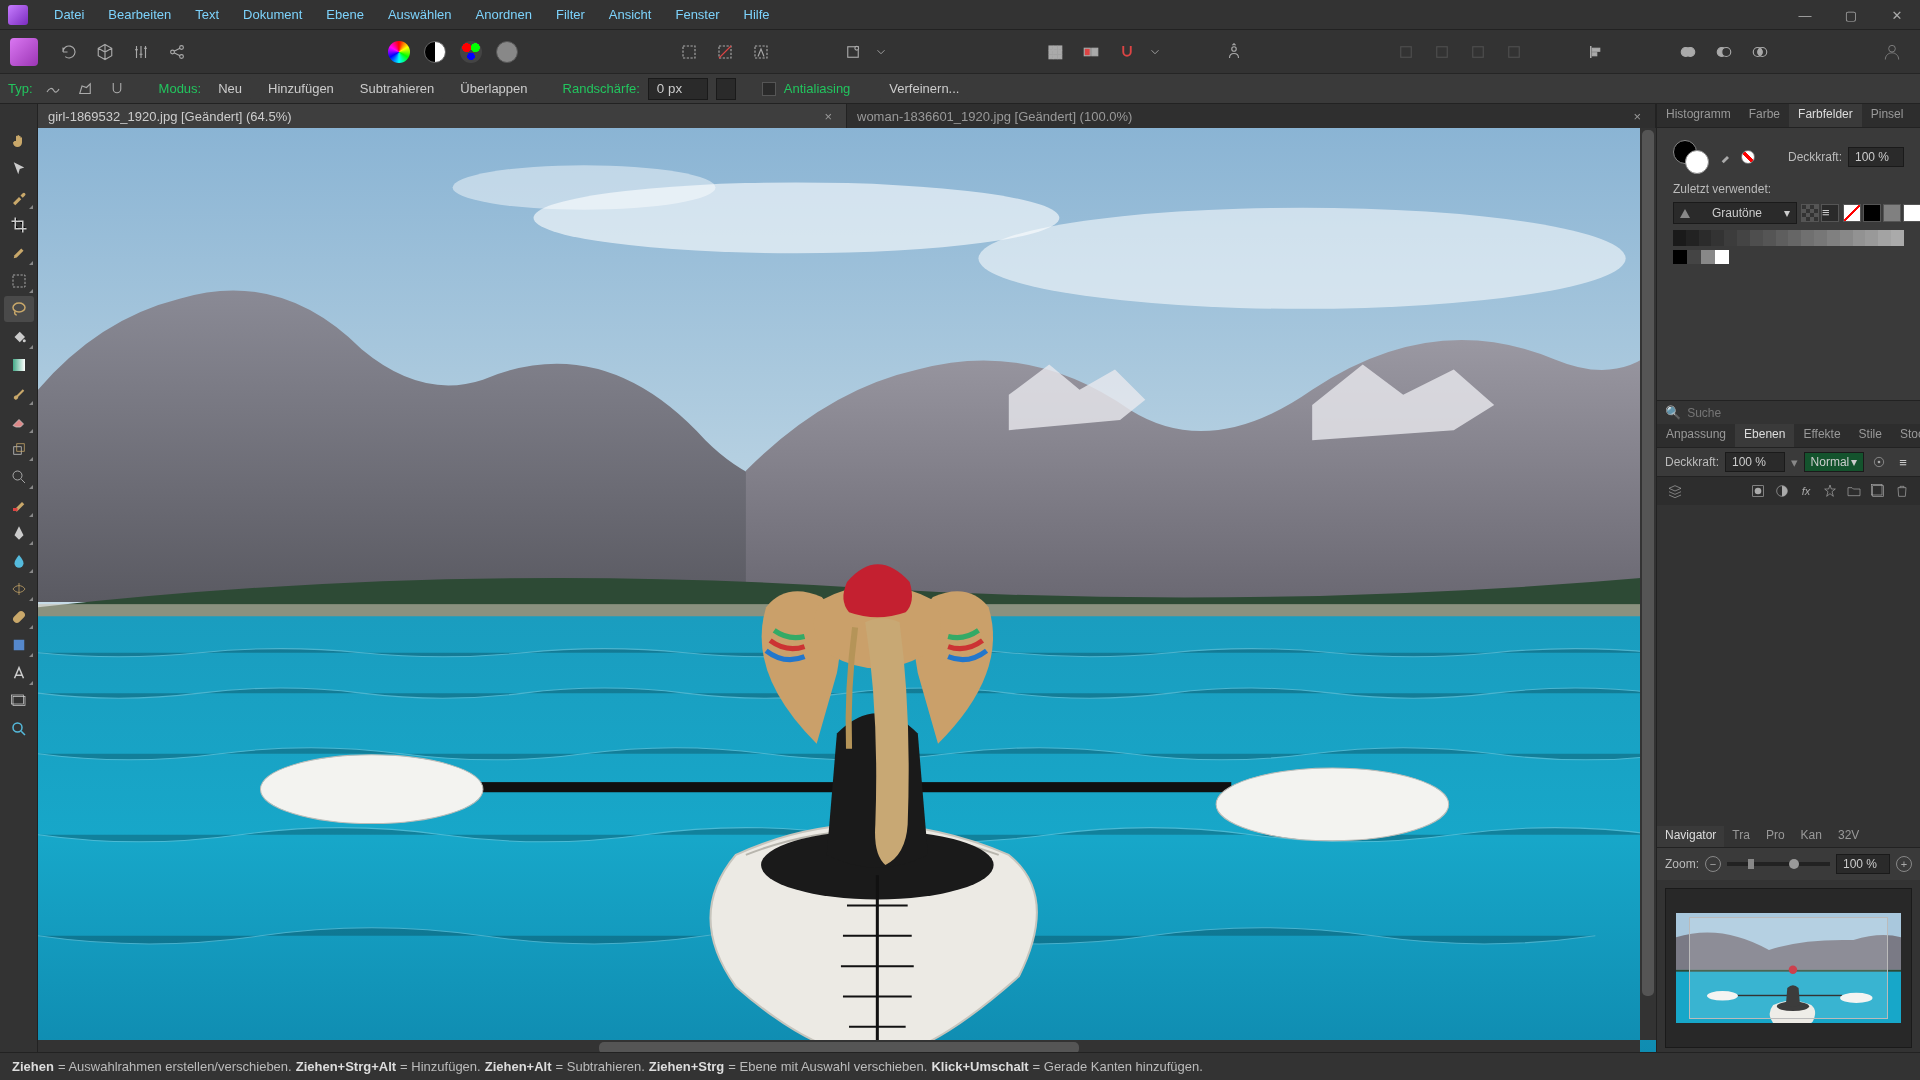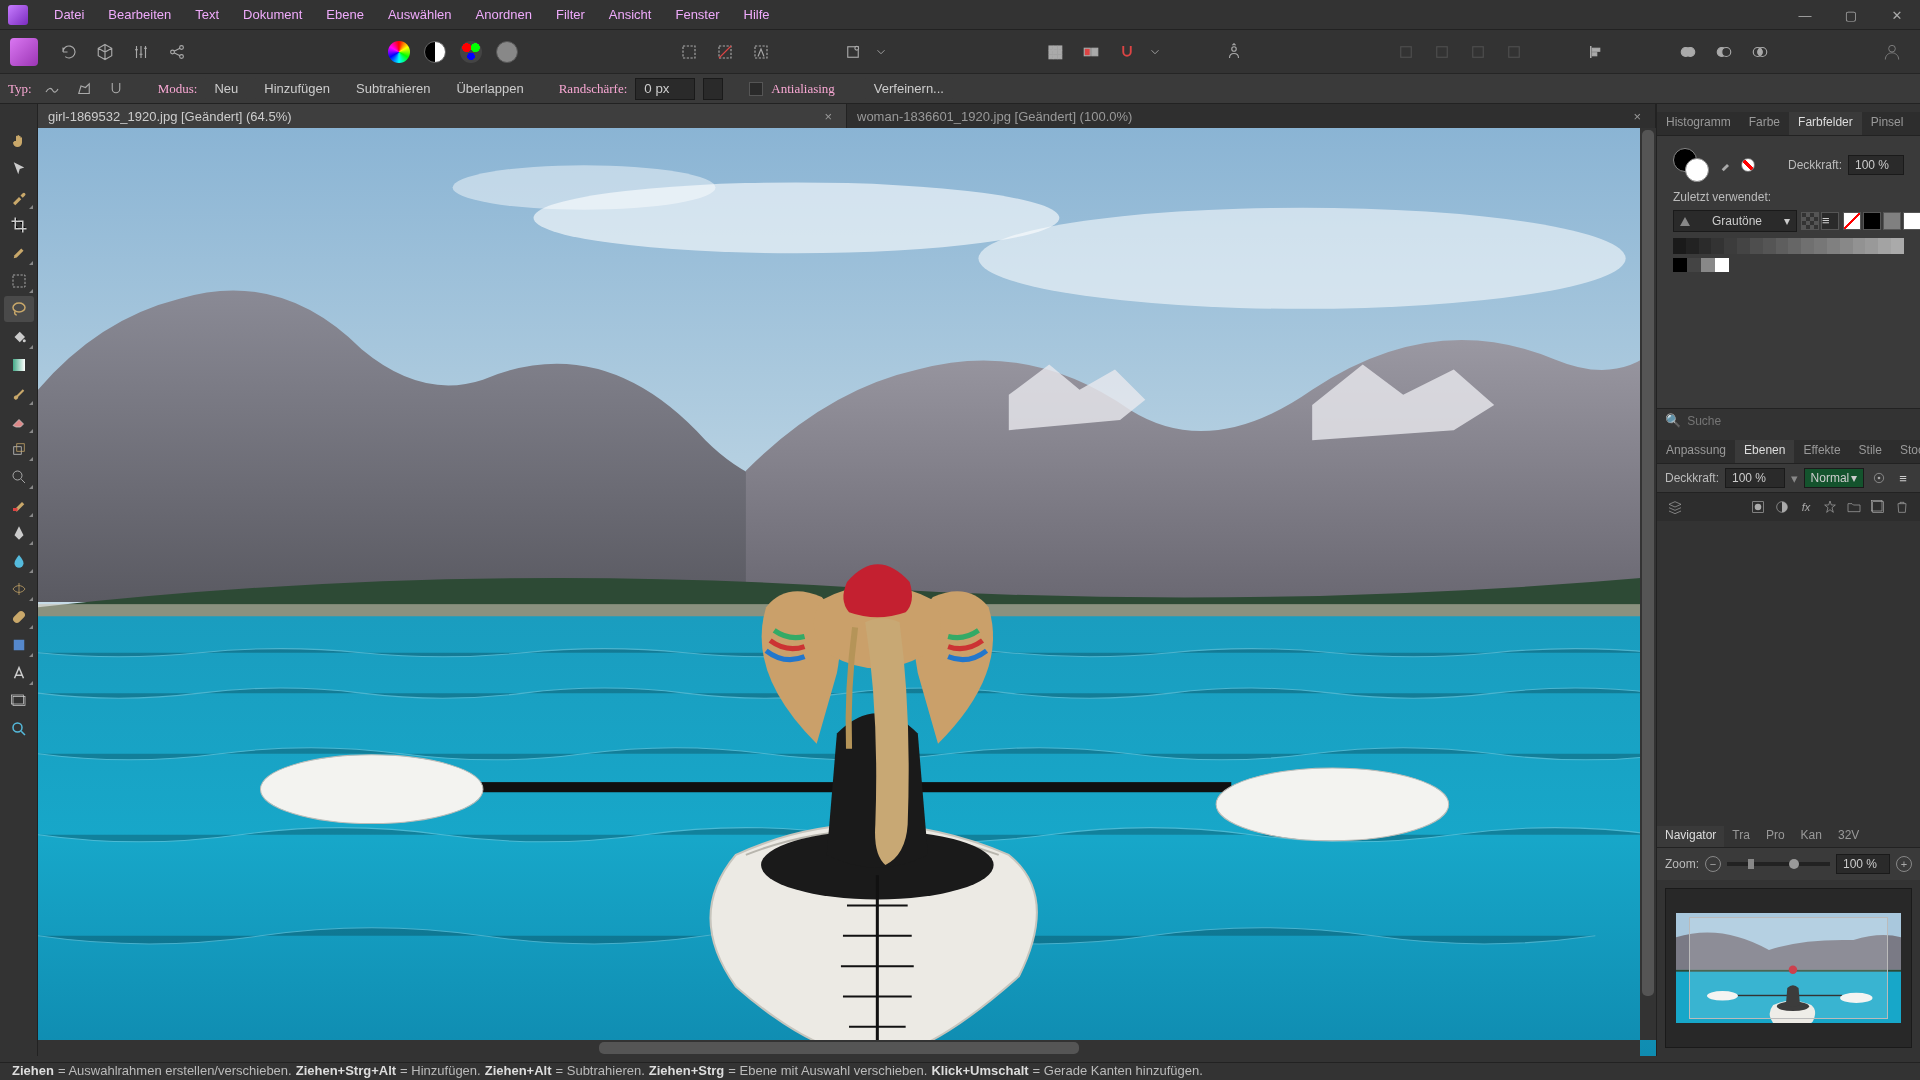--- a/index.html
+++ b/index.html
@@ -1,38 +1,38 @@
 <!DOCTYPE html>
 <html><head>
 <meta charset="utf-8">
 <style>
 * { margin: 0; padding: 0; box-sizing: border-box; user-select: none; }
 body { width: 1920px; height: 1080px; background: #333333; color: #ccc; font-family: "Segoe UI", Arial, sans-serif; font-size: 13px; overflow: hidden; position: relative; }
 
 
 .menubar { height: 30px; background: #333333; display: flex; align-items: center; padding: 0 8px; border-bottom: 1px solid #222; }
 .menubar .logo { width: 20px; height: 20px; background: linear-gradient(135deg, #c77dff, #7b2cbf); border-radius: 3px; margin-right: 14px; }
-.menubar .menu-item { padding: 5px 12px; color: #f0abfc; cursor: default; }
+.menubar .menu-item { padding: 5px 12px; color: #7dd3fc; cursor: default; }
 .window-controls { position: absolute; right: 0; top: 0; display: flex; height: 30px; }
 .window-controls div { width: 46px; display: flex; align-items: center; justify-content: center; color: #aaa; }
 
 
 .main-toolbar { height: 44px; background: #333; display: flex; align-items: center; padding: 0 10px; border-bottom: 1px solid #252525; gap: 6px; }
 .persona-logo { width: 28px; height: 28px; background: linear-gradient(135deg, #da77f2, #9c36b5); border-radius: 4px; margin-right: 10px; }
 .tool-btn { width: 30px; height: 30px; display: flex; align-items: center; justify-content: center; border-radius: 3px; cursor: pointer; }
 .tool-btn svg { width: 18px; height: 18px; stroke: #aaa; fill: none; stroke-width: 1.5; }
 .color-wheel { width: 22px; height: 22px; border-radius: 50%; background: conic-gradient(red, yellow, lime, cyan, blue, magenta, red); }
 .bw-circle { width: 22px; height: 22px; border-radius: 50%; background: linear-gradient(90deg, #000 50%, #fff 50%); border: 1px solid #666; }
 .rgb-circle { width: 22px; height: 22px; border-radius: 50%; background: radial-gradient(circle at 30% 30%, red 20%, transparent 21%), radial-gradient(circle at 70% 30%, lime 20%, transparent 21%), radial-gradient(circle at 50% 70%, blue 20%, transparent 21%), #444; }
 .grey-circle { width: 22px; height: 22px; border-radius: 50%; background: #888; border: 1px solid #555; }
 .account-icon { position: absolute; right: 14px; top: 38px; width: 28px; height: 28px; display: flex; align-items: center; justify-content: center; }
 
 
 .context-bar { height: 30px; background: #3a3a3a; display: flex; align-items: center; padding: 0 8px; border-bottom: 1px solid #222; gap: 8px; font-size: 13px; }
-.ctx-label { color: #f9a8d4; font-family: Liberation Serif, serif; }
+.ctx-label { color: #22c55e; }
 .ctx-btn { padding: 3px 9px; background: #3a3a3a; color: #ccc; border-radius: 2px; cursor: pointer; }
 .ctx-input { background: #2a2a2a; border: 1px solid #1a1a1a; color: #ccc; padding: 2px 8px; width: 60px; height: 22px; }
 .ctx-dropdown { background: #2a2a2a; border: 1px solid #1a1a1a; width: 20px; height: 22px; }
 .ctx-check { width: 14px; height: 14px; background: #2a2a2a; border: 1px solid #555; }
 
 
 .tabs { height: 24px; background: #2a2a2a; display: flex; position: absolute; left: 38px; top: 104px; right: 264px; }
 .tab { padding: 3px 14px 3px 10px; background: #3e3e3e; color: #ccc; display: flex; align-items: center; gap: 12px; border-right: 1px solid #222; font-size: 13px; min-width: 300px; justify-content: space-between;}
 .tab.inactive { background: #2f2f2f; color: #999; }
 .tab .close { color: #999; cursor: pointer; }
@@ -48,21 +48,21 @@
 .canvas-area { position: absolute; left: 38px; top: 128px; right: 264px; bottom: 24px; background: #282828; }
 .canvas { width: 100%; height: 100%; position: relative; overflow: hidden; }
 .canvas svg { width: 100%; height: 100%; display: block; }
 .scrollbar-v { position: absolute; right: 0; top: 0; bottom: 16px; width: 16px; background: #333; }
 .scrollbar-h { position: absolute; left: 0; right: 16px; bottom: 0; height: 16px; background: #333; }
 .scroll-thumb-v { position: absolute; left: 2px; right: 2px; top: 2px; height: 95%; background: #555; border-radius: 5px; }
 .scroll-thumb-h { position: absolute; top: 2px; bottom: 2px; left: 35%; width: 30%; background: #555; border-radius: 5px; }
 
 
 .right-panels { position: absolute; right: 0; top: 104px; width: 264px; bottom: 24px; background: #333; border-left: 1px solid #222; display: flex; flex-direction: column; }
-.panel-tabs { display: flex; height: 24px; border-bottom: 1px solid #222; background: #2d2d2d; margin-top: 8px; }
+.panel-tabs { display: flex; height: 24px; border-bottom: 1px solid #222; background: #2d2d2d; }
 .panel-tab { padding: 3px 9px; color: #999; font-size: 12px; cursor: pointer; }
 .panel-tab.active { background: #3a3a3a; color: #ddd; }
 .panel-body { padding: 8px; background: #3a3a3a; }
 
 
 .swatch-panel { flex: 0 0 auto; }
 .color-circles { display: flex; align-items: center; gap: 6px; padding: 4px 8px; position: relative; }
 .fgbg { position: relative; width: 40px; height: 34px; }
 .fg-circle { position: absolute; width: 24px; height: 24px; border-radius: 50%; background: #000; border: 1px solid #888; left: 0; top: 0; }
 .bg-circle { position: absolute; width: 24px; height: 24px; border-radius: 50%; background: #fff; border: 1px solid #888; left: 12px; top: 10px; }
@@ -107,21 +107,21 @@
 .zoom-row .lbl { font-size: 12px; color: #bbb; }
 .zoom-slider { flex: 1; height: 4px; background: #222; position: relative; }
 .zoom-slider .thumb { position: absolute; width: 10px; height: 10px; background: #999; border-radius: 50%; top: -3px; left: 60%; }
 .zoom-slider .thumb2 { position: absolute; width: 6px; height: 10px; background: #888; top: -3px; left: 20%; }
 .zoom-circle { width: 16px; height: 16px; border: 1px solid #888; border-radius: 50%; display: flex; align-items: center; justify-content: center; font-size: 11px; color: #aaa; }
 .nav-preview { margin: 8px; height: 160px; background: #282828; border: 1px solid #1a1a1a; display: flex; align-items: center; justify-content: center; position: relative; }
 .nav-preview .mini { width: 92%; height: 70%; position: relative; }
 .nav-preview .viewbox { position: absolute; left: 6%; top: 4%; width: 88%; height: 92%; border: 1px solid #bbb; background: rgba(255,255,255,.15); }
 
 
-.status-bar { position: absolute; left: 0; right: 0; bottom: 0; height: 18px; background: #333; border-top: 1px solid #222; display: flex; padding: 0 12px; font-size: 13px; color: #bbb; gap: 4px; }
+.status-bar { position: absolute; left: 0; right: 0; bottom: 0; height: 28px; background: #333; border-top: 1px solid #222; display: flex; align-items: center; padding: 0 12px; font-size: 13px; color: #bbb; gap: 4px; }
 .status-bar .kw { color: #ddd; font-weight: 600; }
 
 </style>
 </head>
 <body>
 
 <div class="menubar">
   <div class="logo"></div>
   <div class="menu-item">Datei</div>
   <div class="menu-item">Bearbeiten</div>

